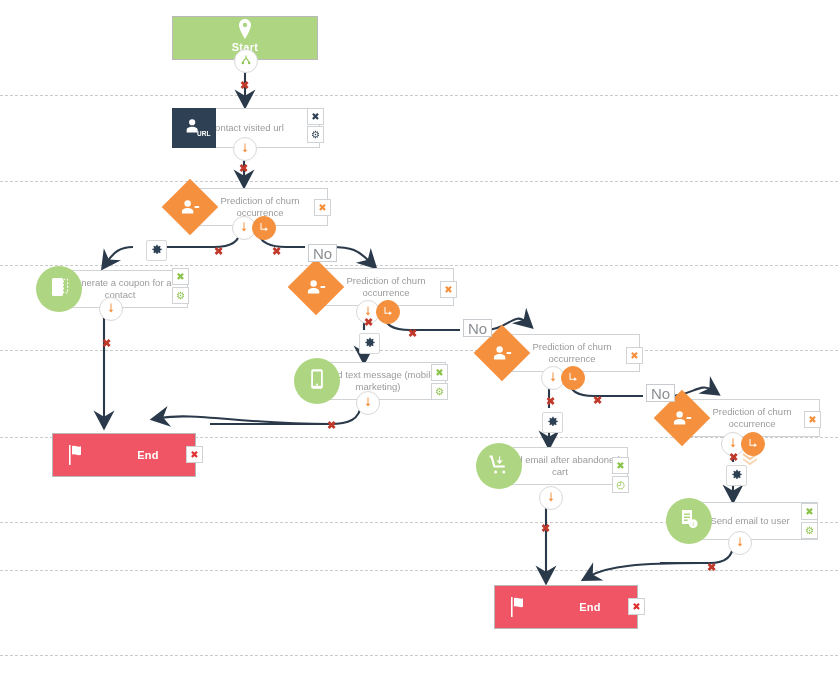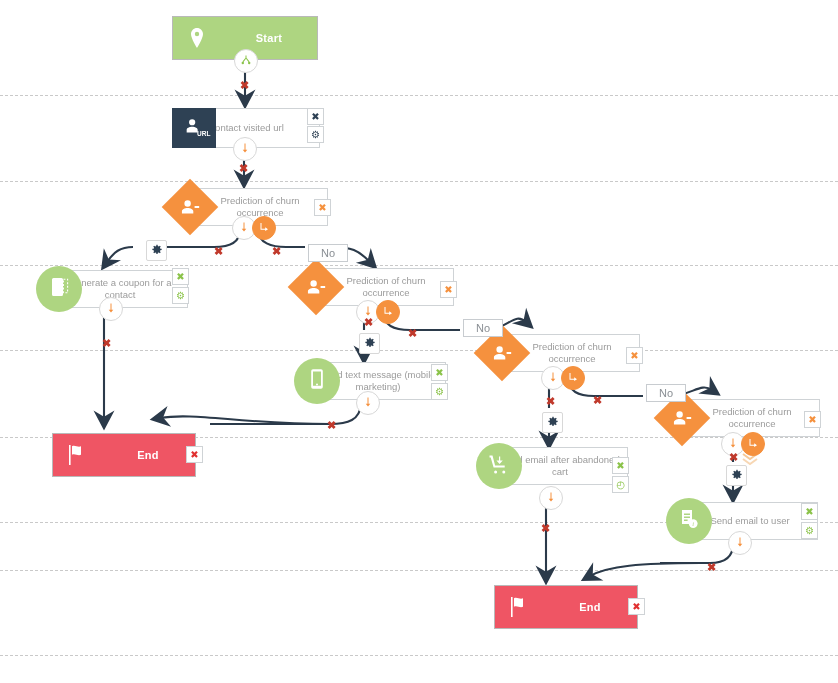--- a/index.html
+++ b/index.html
@@ -37,22 +37,22 @@
   .sbtn.dark   {color:#2e4154;}
   .sbtn.red    {color:#e03030;}
   .sbtn.greeni {color:#8bc34a;}
   .sbtn.orange {color:#f5913e;}
 
   
   .chip{position:absolute;width:22px;height:22px;border-radius:50%;background:#fff;
         border:1px solid #d8d8d8;display:flex;align-items:center;justify-content:center;z-index:7;}
   .chip.orange-fill{background:#f5913e;border-color:#f5913e;}
   .chip.square{border-radius:2px;width:19px;height:19px;}
-  .nolabel{position:absolute;box-sizing:border-box;min-width:20px;height:18px;padding:0 12px;background:#fff;
-           border:1px solid #c8ccd0;font-size:11px;color:#8a8f94;display:flex;align-items:center;
+  .nolabel{position:absolute;box-sizing:border-box;min-width:20px;height:18px;padding:0 4px;background:#fff;
+           border:1px solid #c8ccd0;font-size:15px;color:#8a8f94;display:flex;align-items:center;
            justify-content:center;z-index:7;}
   .xmark{position:absolute;z-index:7;font-size:11px;font-weight:bold;color:#c0392b;line-height:1;}
   .stack{position:absolute;z-index:5;}
 </style>
 </head>
 <body>
 
 <div id="canvas">
 
   <div id="guides">
@@ -105,21 +105,21 @@
 
       <path d="M733,446 L733,462"></path>
       <path d="M733,485 L733,494" marker-end="url(#ah)"></path>
 
       <path d="M733,544 C733,558 724,563 710,563 L660,563"></path>
       <path d="M700,563 C640,563 608,566 590,576" marker-end="url(#ah)"></path>
     </g>
   </svg>
 
   <div id="terminals">
-      <div class="term start" style="left: 172px; top: 16px; width: 146px; height: 44px;">
+      <div class="term start" style="left: 172px; top: 16px; width: 146px; height: 44px; flex-direction: column;">
         <span class="ticon">
           <svg width="24" height="24" viewBox="0 0 24 24" fill="#ffffff">
             <path d="M12 2C8.7 2 6 4.7 6 8c0 4.5 6 14 6 14s6-9.5 6-14c0-3.3-2.7-6-6-6zm0 8.2A2.2 2.2 0 1 1 12 5.8a2.2 2.2 0 0 1 0 4.4z"></path>
           </svg>
         </span>
         <span class="tlabel">Start</span>
       </div>
       <div class="term end" style="left: 52px; top: 433px; width: 144px; height: 44px;">
         <span class="ticon">
           <svg width="24" height="24" viewBox="0 0 24 24" fill="#ffffff">

